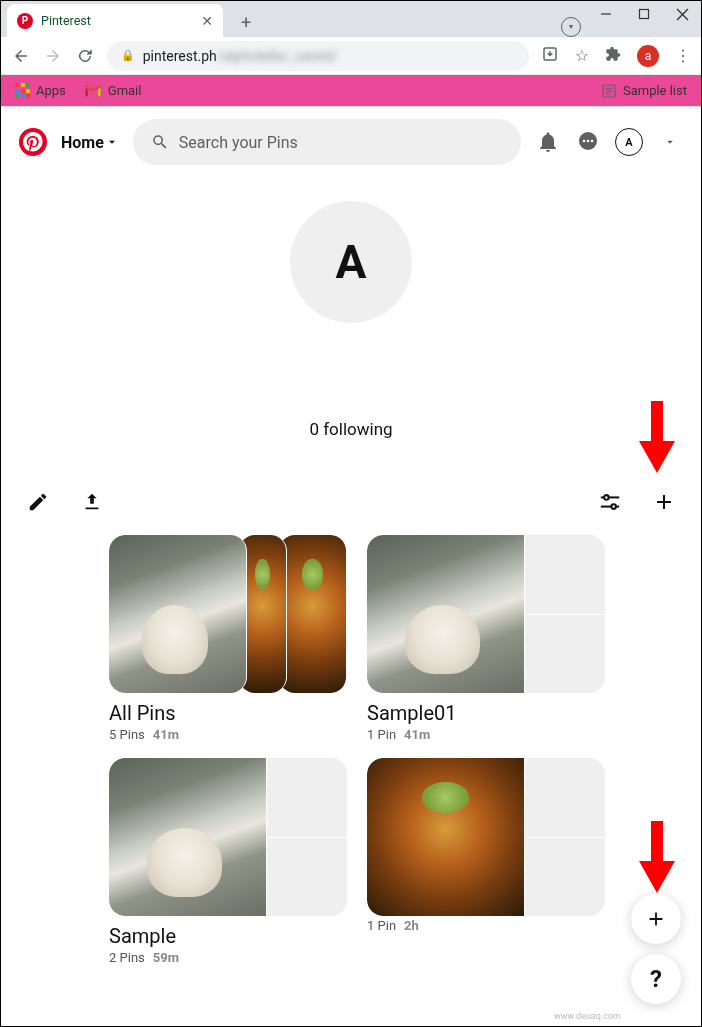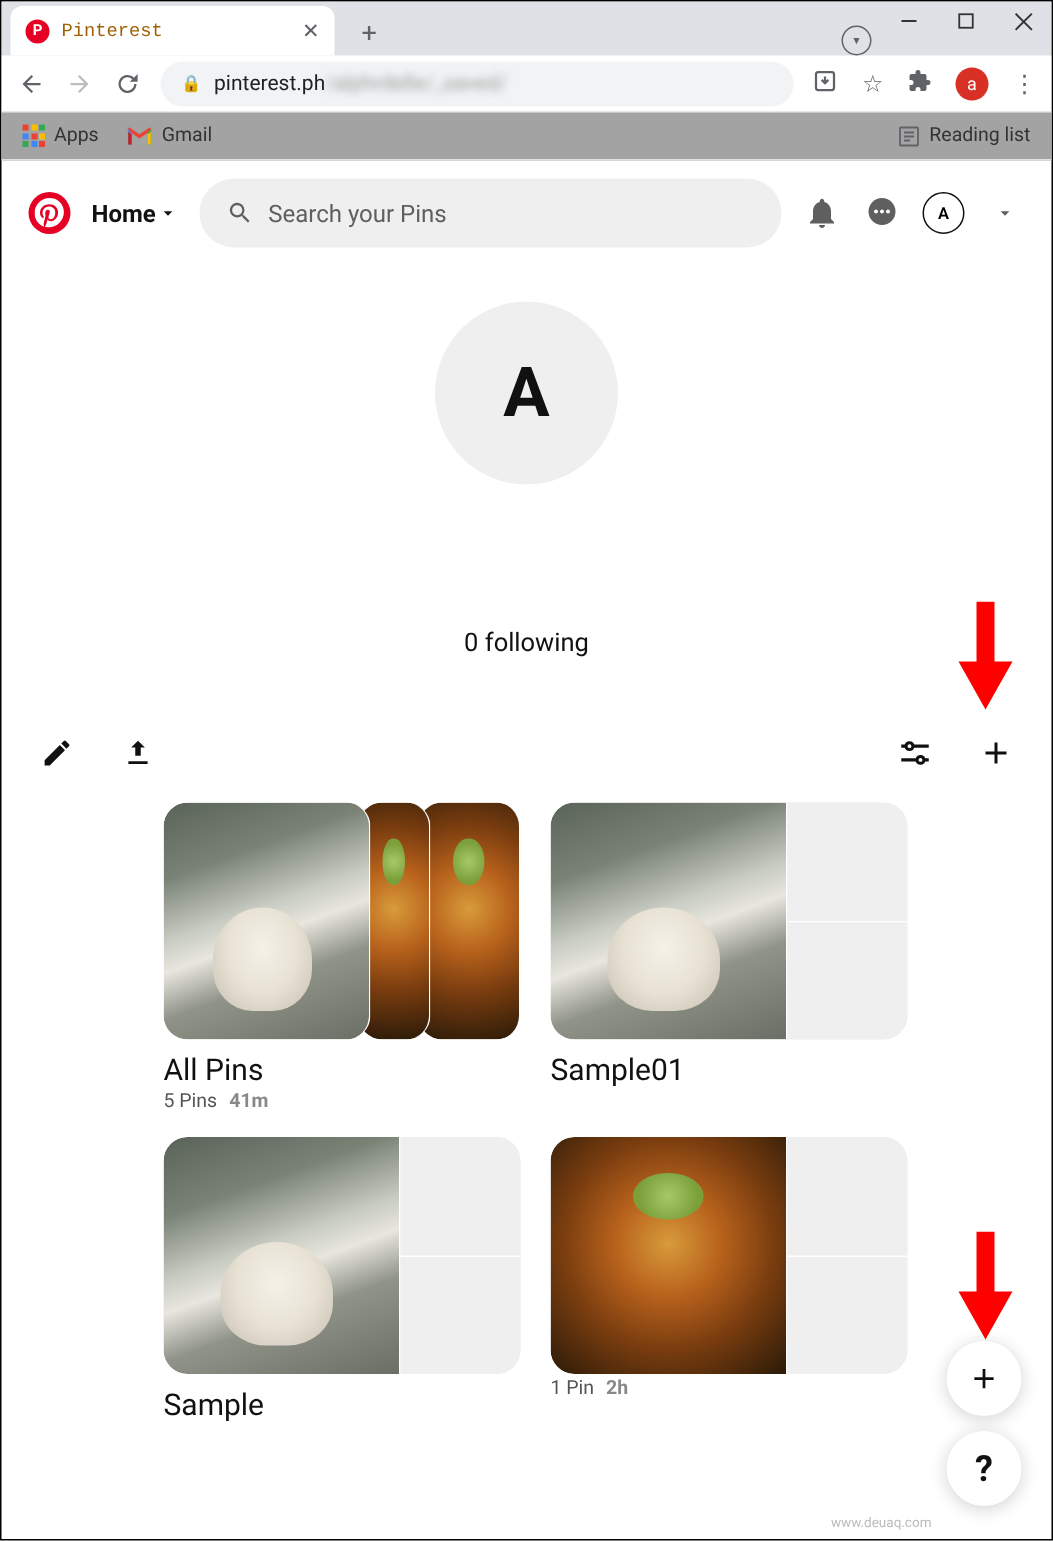--- a/index.html
+++ b/index.html
@@ -6,38 +6,38 @@
 body { width: 702px; height: 1027px; background: #fff; position: relative; border: 1px solid #000; overflow: hidden; }
 
 
 .browser-chrome { background: #dee1e6; }
 .window-controls { display: flex; gap: 24px; align-items: center; position: absolute; top: 6px; right: 12px; }
 .win-ctrl { width: 14px; height: 14px; display: flex; align-items: center; justify-content: center; color: #333; }
 
 .tabstrip { display: flex; align-items: flex-end; height: 36px; padding-left: 6px; padding-top: 4px; }
 .tab { background: #fff; border-radius: 8px 8px 0 0; height: 33px; display: flex; align-items: center; padding: 0 10px; min-width: 216px; gap: 8px; }
 .tab-favicon { width: 16px; height: 16px; background: #e60023; border-radius: 50%; display: flex; align-items: center; justify-content: center; color: #fff; font-size: 10px; font-weight: bold; }
-.tab-title { font-size: 12.5px; color: #a16207; flex: 1; font-family: Liberation Mono, monospace; }
+.tab-title { font-size: 12.5px; color: #14532d; flex: 1; }
 .tab-close { color: #5f6368; font-size: 14px; }
 .newtab { margin-left: 10px; color: #5f6368; font-size: 18px; font-weight: 400; padding: 4px 8px; }
 .profile-chip { margin-left: auto; margin-right: 120px; width: 20px; height: 20px; border-radius: 50%; border: 1.5px solid #5f6368; display: flex; align-items: center; justify-content: center; }
 .profile-chip::after { content: "▼"; font-size: 7px; color: #5f6368; }
 
 .toolbar { background: #fff; height: 38px; display: flex; align-items: center; padding: 0 10px; gap: 12px; border-bottom: 1px solid #e8e8e8; }
 .nav-btn { color: #5f6368; width: 20px; display: flex; align-items: center; justify-content: center; }
 .nav-btn.disabled { color: #bdbdbd; }
 .addressbar { flex: 1; background: #f1f3f4; border-radius: 16px; height: 30px; display: flex; align-items: center; padding: 0 14px; gap: 8px; color: #5f6368; font-size: 14px; }
 .lock { font-size: 11px; }
 .url { color: #202124; }
 .url .blur { filter: blur(3px); color: #999; }
 .toolbar-icons { display: flex; align-items: center; gap: 16px; }
 .tb-icon { color: #5f6368; font-size: 16px; }
 .avatar-small { width: 22px; height: 22px; background: #d93025; border-radius: 50%; color: #fff; display: flex; align-items: center; justify-content: center; font-size: 12px; }
 
-.bookmarks { background: #a3a3a3; height: 32px; display: flex; align-items: center; padding: 0 14px; gap: 18px; border-bottom: 1px solid #e0e0e0; font-size: 13px; color: #333; }
+.bookmarks { background: #ec4899; height: 32px; display: flex; align-items: center; padding: 0 14px; gap: 18px; border-bottom: 1px solid #e0e0e0; font-size: 13px; color: #333; }
 .bm-apps { display: flex; align-items: center; gap: 6px; }
 .apps-grid { display: grid; grid-template-columns: repeat(3, 4px); grid-template-rows: repeat(3, 4px); gap: 1.5px; }
 .apps-grid span:nth-child(1) { background: #ea4335; }
 .apps-grid span:nth-child(2) { background: #fbbc04; }
 .apps-grid span:nth-child(3) { background: #34a853; }
 .apps-grid span:nth-child(4) { background: #4285f4; }
 .apps-grid span:nth-child(5) { background: #ea4335; }
 .apps-grid span:nth-child(6) { background: #fbbc04; }
 .apps-grid span:nth-child(7) { background: #34a853; }
 .apps-grid span:nth-child(8) { background: #4285f4; }
@@ -191,21 +191,21 @@
         </svg>
       <span>Gmail</span>
     </div>
     <div class="reading-list">
       <svg width="16" height="16" viewBox="0 0 24 24" fill="none" stroke="#5f6368" stroke-width="1.8">
           <rect x="3" y="3" width="18" height="18" rx="1"></rect>
           <line x1="7" y1="8" x2="17" y2="8"></line>
           <line x1="7" y1="12" x2="17" y2="12"></line>
           <line x1="7" y1="16" x2="13" y2="16"></line>
         </svg>
-      <span>Reading list</span>
+      <span>Sample list</span>
     </div>
   </div>
 </div>
 
 <div class="pin-header">
   <div class="pin-logo">
     <svg width="20" height="20" viewBox="0 0 24 24" fill="#fff">
         <path d="M12 0C5.4 0 0 5.4 0 12c0 5 3.1 9.3 7.5 11-.1-.9-.2-2.4 0-3.4.2-.9 1.4-5.7 1.4-5.7s-.3-.7-.3-1.7c0-1.6.9-2.8 2.1-2.8 1 0 1.5.7 1.5 1.6 0 1-.6 2.5-1 3.9-.3 1.1.6 2.1 1.7 2.1 2.1 0 3.7-2.2 3.7-5.4 0-2.8-2-4.8-4.9-4.8-3.3 0-5.3 2.5-5.3 5.1 0 1 .4 2.1.9 2.7.1.1.1.2.1.3-.1.3-.3 1.1-.3 1.2 0 .2-.2.2-.4.1-1.4-.7-2.3-2.7-2.3-4.4 0-3.6 2.6-6.9 7.5-6.9 3.9 0 7 2.8 7 6.5 0 3.9-2.5 7.1-5.9 7.1-1.2 0-2.2-.6-2.6-1.3l-.7 2.7c-.3 1-1 2.2-1.4 3 1 .3 2.1.5 3.2.5 6.6 0 12-5.4 12-12S18.6 0 12 0z"></path>
       </svg>
   </div>
@@ -299,31 +299,33 @@
 
   <div class="board">
     <div class="board-imgs">
       <div class="board-main img-dog"></div>
       <div class="board-side">
           <div class="board-side-item"></div>
           <div class="board-side-item"></div>
         </div>
     </div>
     <div class="board-title">Sample01</div>
+    <div class="board-meta"><span>1 Pin</span><span class="time">41m</span></div>
   </div>
 
   <div class="board">
     <div class="board-imgs">
       <div class="board-main img-dog"></div>
       <div class="board-side">
           <div class="board-side-item"></div>
           <div class="board-side-item"></div>
         </div>
     </div>
     <div class="board-title">Sample</div>
+    <div class="board-meta"><span>2 Pins</span><span class="time">59m</span></div>
   </div>
 
   <div class="board">
     <div class="board-imgs">
       <div class="board-main img-food"></div>
       <div class="board-side">
           <div class="board-side-item"></div>
           <div class="board-side-item"></div>
         </div>
     </div>

